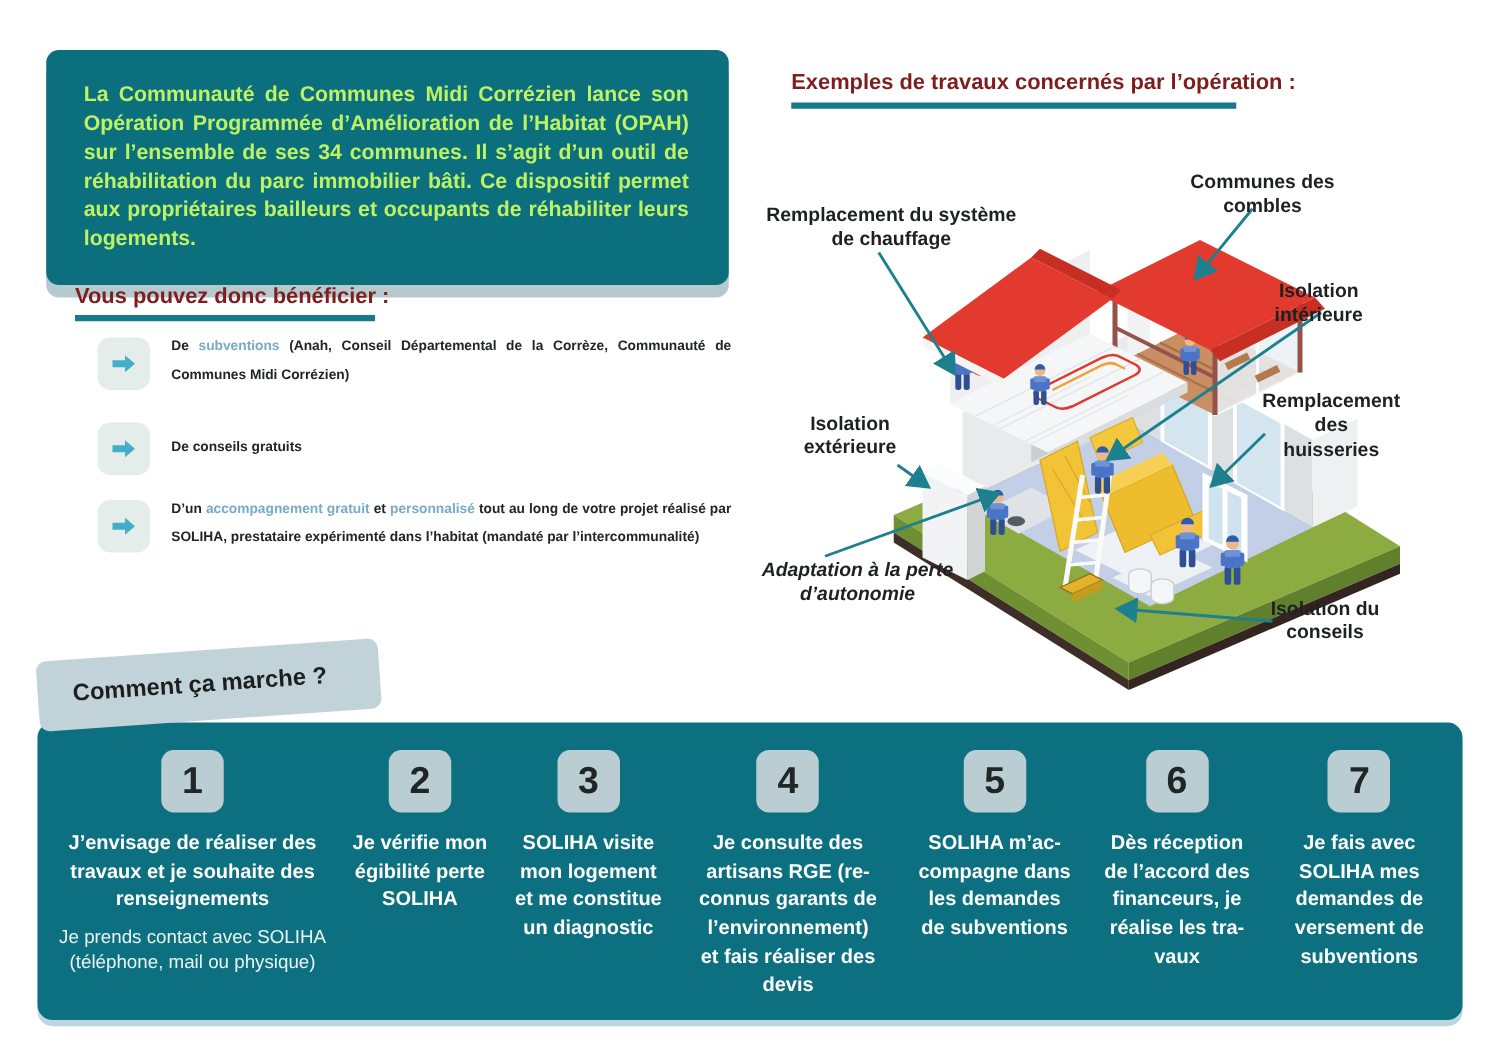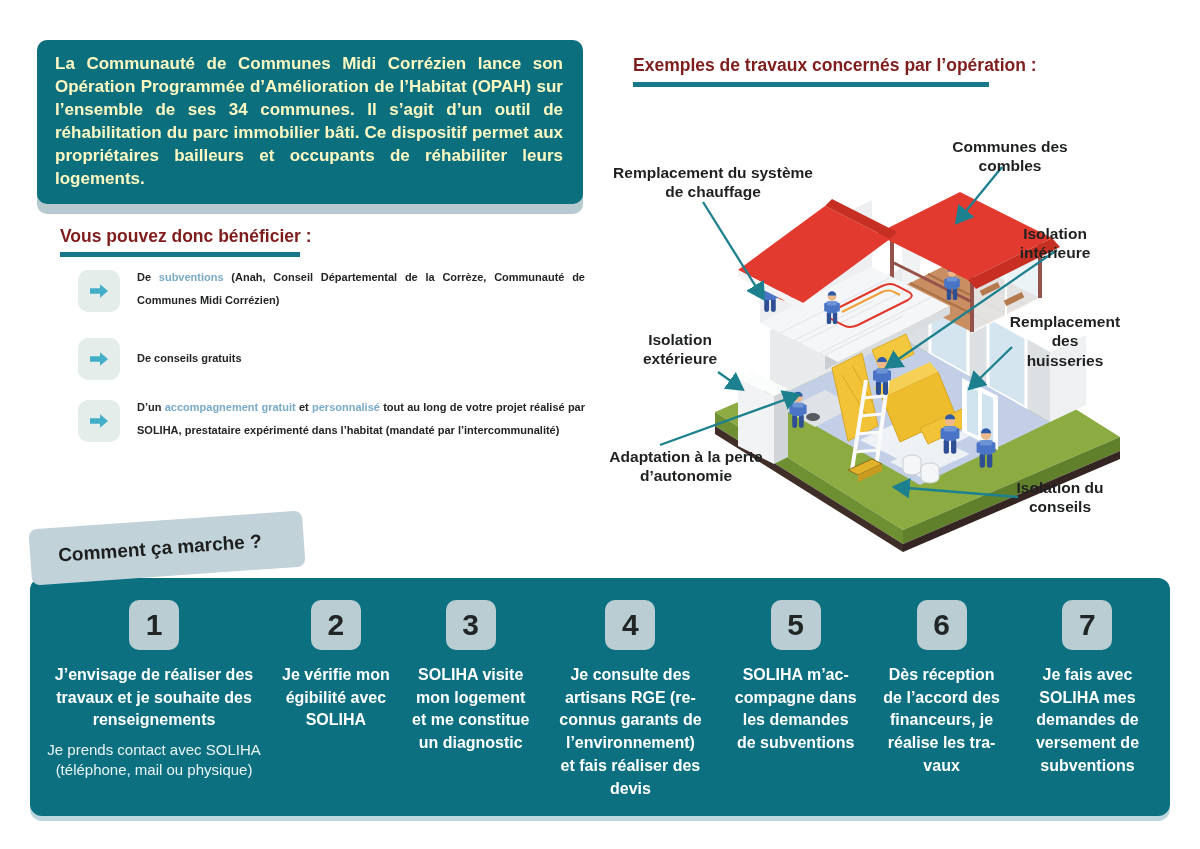--- a/index.html
+++ b/index.html
@@ -2,21 +2,21 @@
 <html><head>
 <meta charset="utf-8">
 <style>
   html,body{margin:0;padding:0;background:#fff;}
   #page{position:relative;width:1200px;height:849px;background:#ffffff;overflow:hidden;
         font-family:"Liberation Sans",sans-serif;color:#1d1f1f;}
   
   .intro-box{position:absolute;left:37px;top:40px;width:546px;box-sizing:border-box;
     background:#0b6f7d;border-radius:10px;padding:12px 20px 14px 18px;
     box-shadow:0 10px 0 #b5c9cf;}
-  .intro-box p{margin:0;color:#fef9c3;font-weight:bold;font-size:17px;line-height:23px;
+  .intro-box p{margin:12px;color:#bef264;font-weight:bold;font-size:17px;line-height:23px;
     text-align:justify;}
   
   .sec-head{position:absolute;font-weight:bold;font-size:17.5px;color:#7f1d1d;}
   .underline{position:absolute;height:4.5px;background:#17798a;}
   .arrow-chip{position:absolute;width:42px;height:42px;border-radius:10px;background:#e4edea;
     display:flex;align-items:center;justify-content:center;}
   .benefit-text{position:absolute;width:448px;font-weight:bold;font-size:11px;
     line-height:23px;text-align:justify;color:#232525;}
   .accent{color:#79aac8;}
   
@@ -208,21 +208,21 @@
     </svg>
 
     <div class="callout" style="left:93px;top:42px;">Remplacement du système
 de chauffage</div>
     <div class="callout" style="left:390px;top:16px;">Communes des combles</div>
     <div class="callout" style="left:445px;top:201px;">Remplacement des
 huisseries</div>
     <div class="callout" style="left:435px;top:103px;">Isolation intérieure</div>
     <div class="callout" style="left:60px;top:209px;">Isolation
 extérieure</div>
-    <div class="callout" style="left:66px;top:326px;">Adaptation à la perte
+    <div class="callout" style="left:66px;top:326px;font-style:italic;">Adaptation à la perte
 d’autonomie</div>
     <div class="callout" style="left:440px;top:357px;">Isolation du
 conseils</div>
   </div>
 
   <div class="how-tag">
     <span>Comment ça marche ?</span>
   </div>
 
   <div class="band">
@@ -230,21 +230,21 @@
       <div class="step-num">1</div>
       <div class="step-title">J’envisage de réaliser des
 travaux et je souhaite des
 renseignements</div>
       <div class="step-sub">Je prends contact avec SOLIHA
 (téléphone, mail ou physique)</div>
     </div>
     <div class="step s2">
       <div class="step-num">2</div>
       <div class="step-title">Je vérifie mon
-égibilité avec
+égibilité perte
 SOLIHA</div>
     </div>
     <div class="step s3">
       <div class="step-num">3</div>
       <div class="step-title">SOLIHA visite
 mon logement
 et me constitue
 un diagnostic</div>
     </div>
     <div class="step s4">

